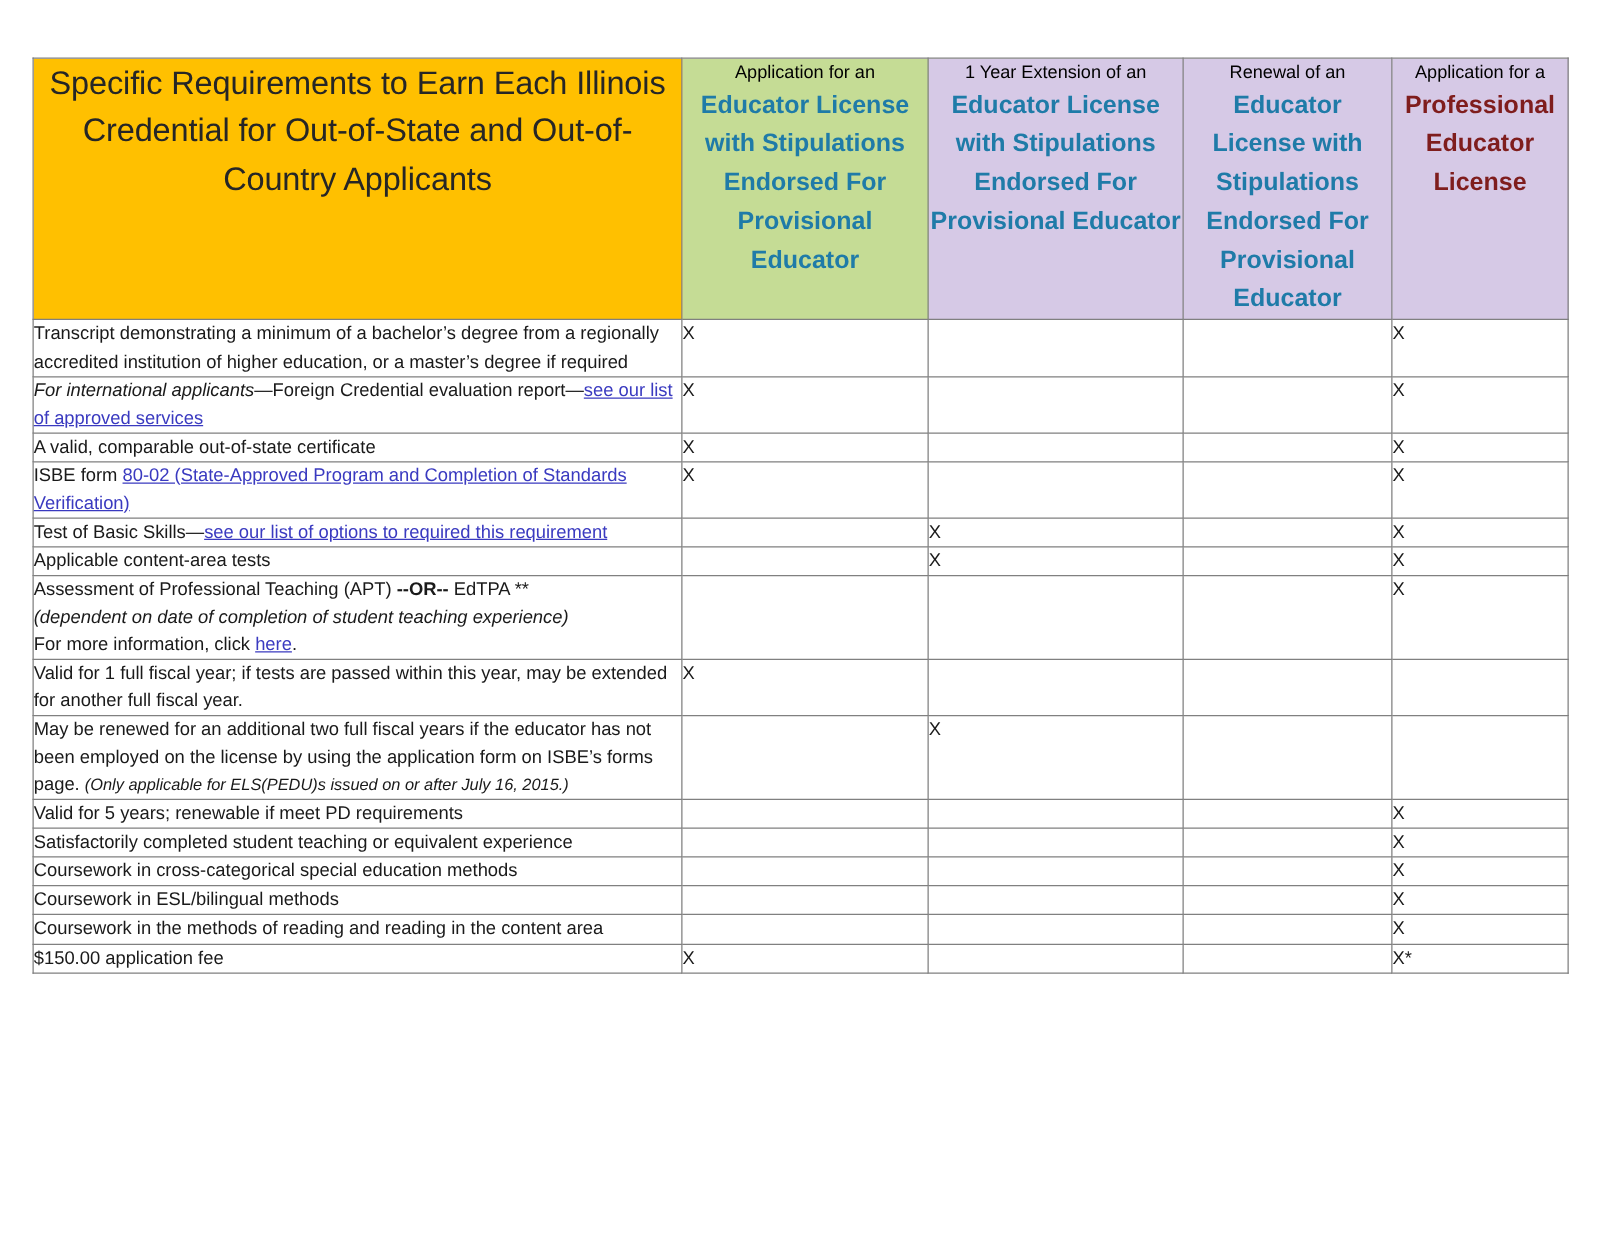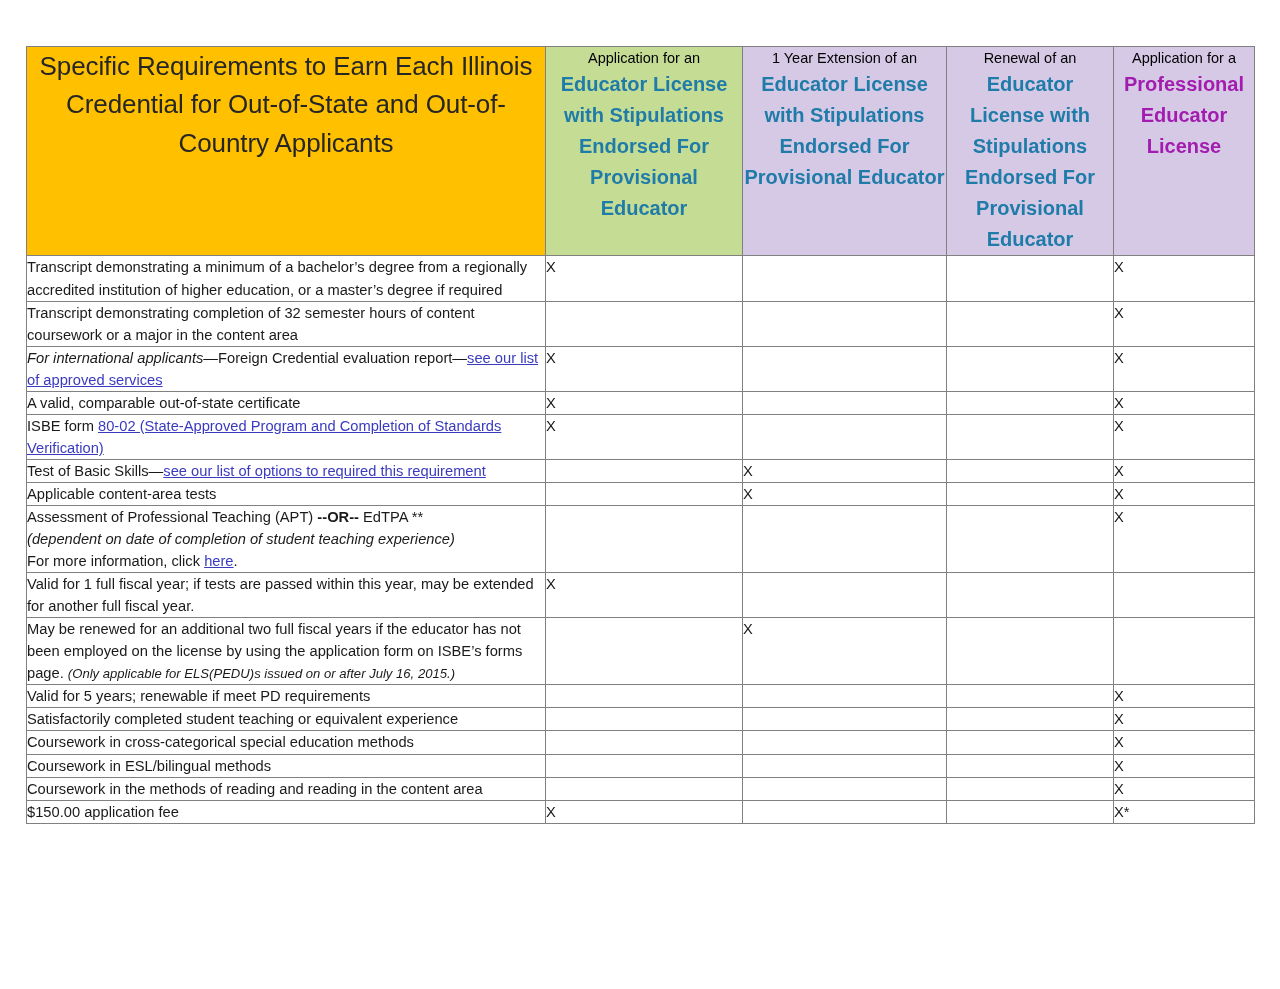--- a/index.html
+++ b/index.html
@@ -65,21 +65,21 @@
     font-weight: 400;
     display: block;
   }
   .hdr-main {
     font-size: 20px;
     line-height: 1.55;
     font-weight: bold;
     display: block;
   }
   .hdr-main.blue { color: #1f7ba8; }
-  .hdr-main.pink { color: #a21caf; }
+  .hdr-main.pink { color: #7f1d1d; }
 
   
   td.req-cell {
     padding: 5px 8px 6px 9px;
     font-size: 14.7px;
     line-height: 1.50;
   }
   td.mark-cell {
     padding: 5px 8px 6px 9px;
     font-size: 14.7px;
@@ -141,27 +141,20 @@
     <tbody>
 
       <tr>
         <td class="req-cell">Transcript demonstrating a minimum of a bachelor’s degree from a regionally accredited institution of higher education, or a master’s degree if required</td>
         <td class="mark-cell">X</td>
         <td class="mark-cell"></td>
         <td class="mark-cell"></td>
         <td class="mark-cell">X</td>
       </tr>
 
-      <tr>
-        <td class="req-cell">Transcript demonstrating completion of 32 semester hours of content coursework or a major in the content area</td>
-        <td class="mark-cell"></td>
-        <td class="mark-cell"></td>
-        <td class="mark-cell"></td>
-        <td class="mark-cell">X</td>
-      </tr>
 
       <tr>
         <td class="req-cell"><span class="it">For international applicants</span><span>—Foreign Credential evaluation report—</span><a class="lnk" href="#">see our list of approved services</a></td>
         <td class="mark-cell">X</td>
         <td class="mark-cell"></td>
         <td class="mark-cell"></td>
         <td class="mark-cell">X</td>
       </tr>
 
       <tr>

